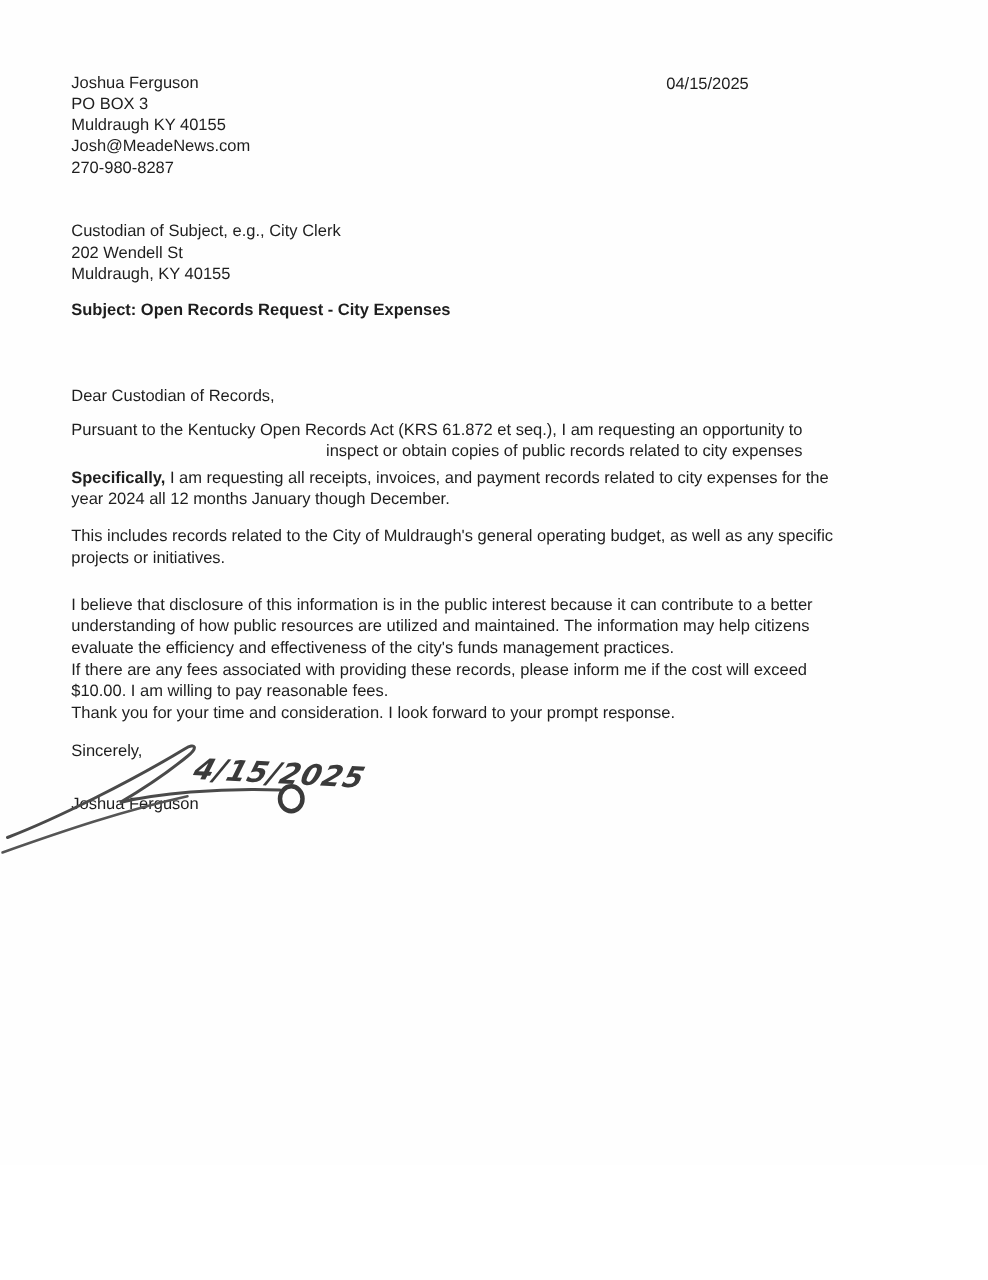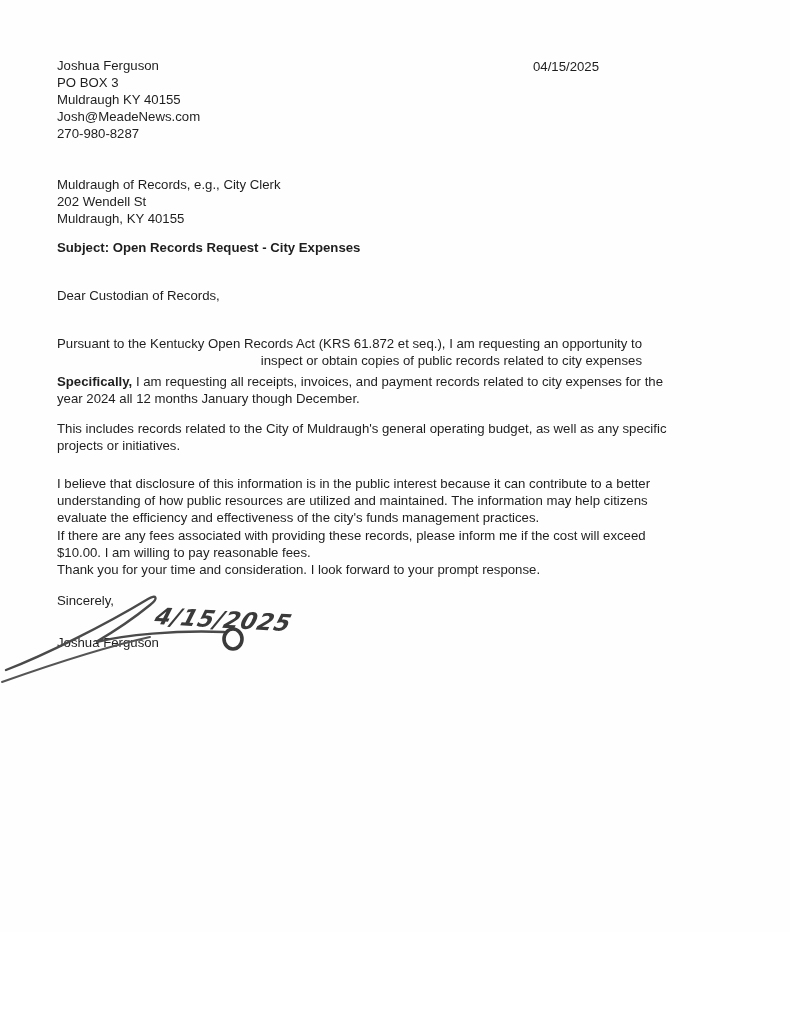--- a/index.html
+++ b/index.html
@@ -18,21 +18,21 @@
     line-height: 17px;
     overflow: hidden;
   }
   .abs { position: absolute; }
   .block { white-space: pre-line; }
   .bold { font-weight: bold; }
   .sender        { left: 57px; top: 57px; }
   .date          { left: 533px; top: 58px; }
   .recipient     { left: 57px; top: 176px; }
   .subject       { left: 57px; top: 239px; font-weight: bold; }
-  .salutation    { left: 57px; top: 287px; }
+  .salutation    { left: 57px; top: 308px; }
   .p1            { left: 57px; top: 335px; text-align: right; }
   .p2            { left: 57px; top: 373px; }
   .p3            { left: 57px; top: 420px; }
   .p4            { left: 57px; top: 475px; }
   .p5            { left: 57px; top: 527px; }
   .closing       { left: 57px; top: 592px; }
   .typed-name    { left: 57px; top: 634px; }
   .hand-date {
     left: 158px; top: 608px;
     font-family: "DejaVu Sans", sans-serif;
@@ -58,21 +58,21 @@
     <div>Joshua Ferguson</div>
     <div>PO BOX 3</div>
     <div>Muldraugh KY 40155</div>
     <div>Josh@MeadeNews.com</div>
     <div>270-980-8287</div>
   </div>
 
   <div class="abs date">04/15/2025</div>
 
   <div class="abs recipient">
-    <div>Muldraugh of Records, e.g., City Clerk</div>
+    <div>Custodian of Subject, e.g., City Clerk</div>
     <div>202 Wendell St</div>
     <div>Muldraugh, KY 40155</div>
   </div>
 
   <div class="abs subject">Subject: Open Records Request - City Expenses</div>
 
   <div class="abs salutation">Dear Custodian of Records,</div>
 
   <div class="abs block p1">Pursuant to the Kentucky Open Records Act (KRS 61.872 et seq.), I am requesting an opportunity to
 inspect or obtain copies of public records related to city expenses</div>

